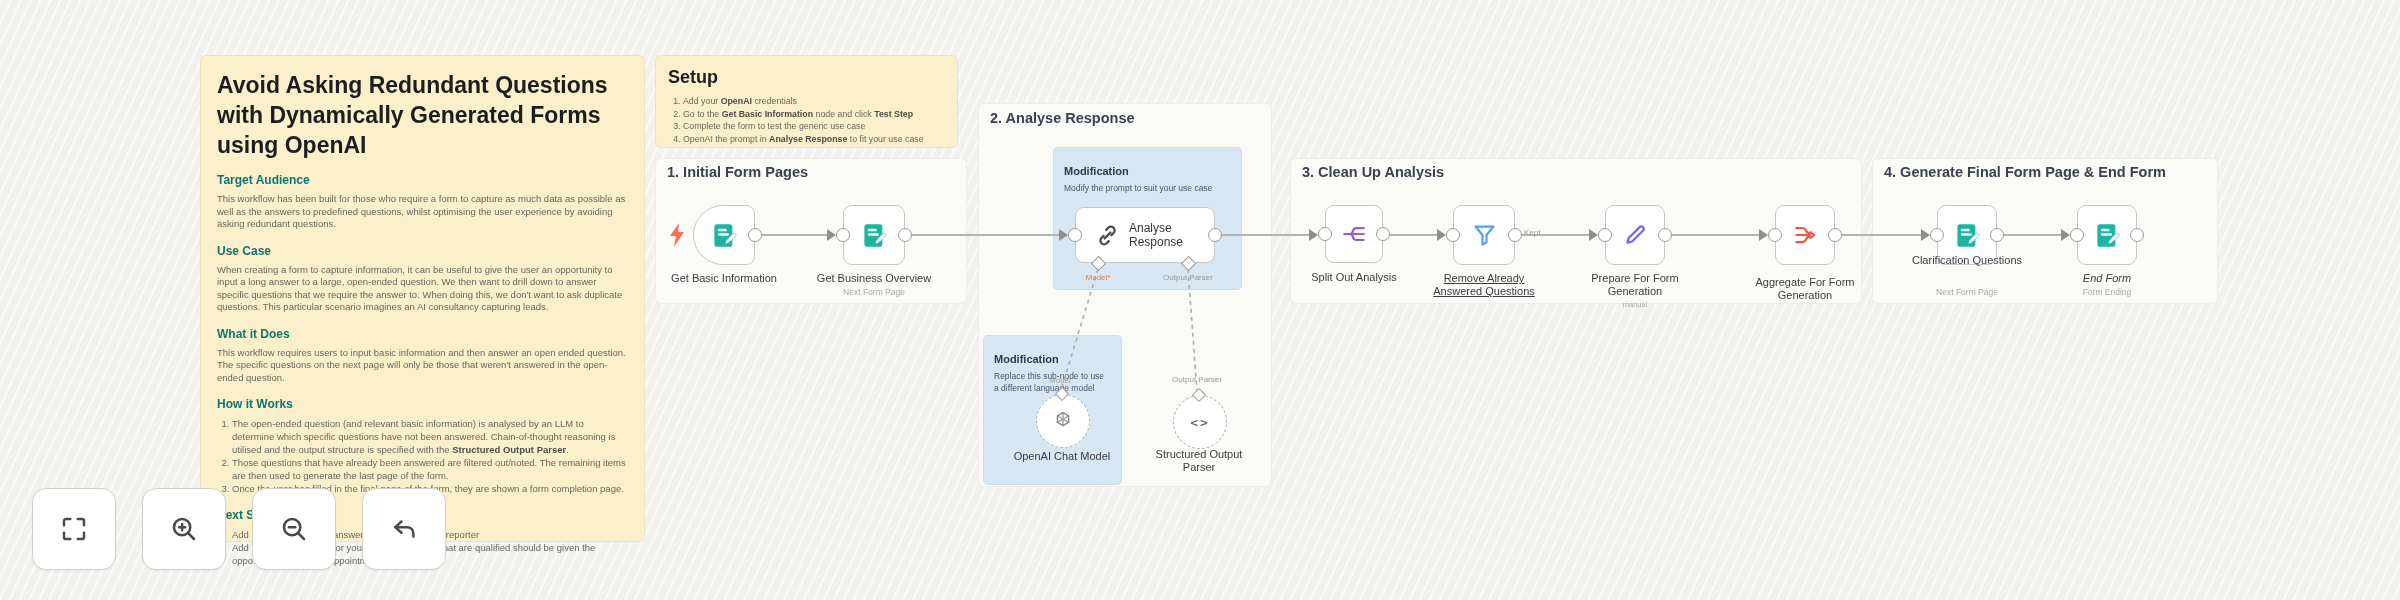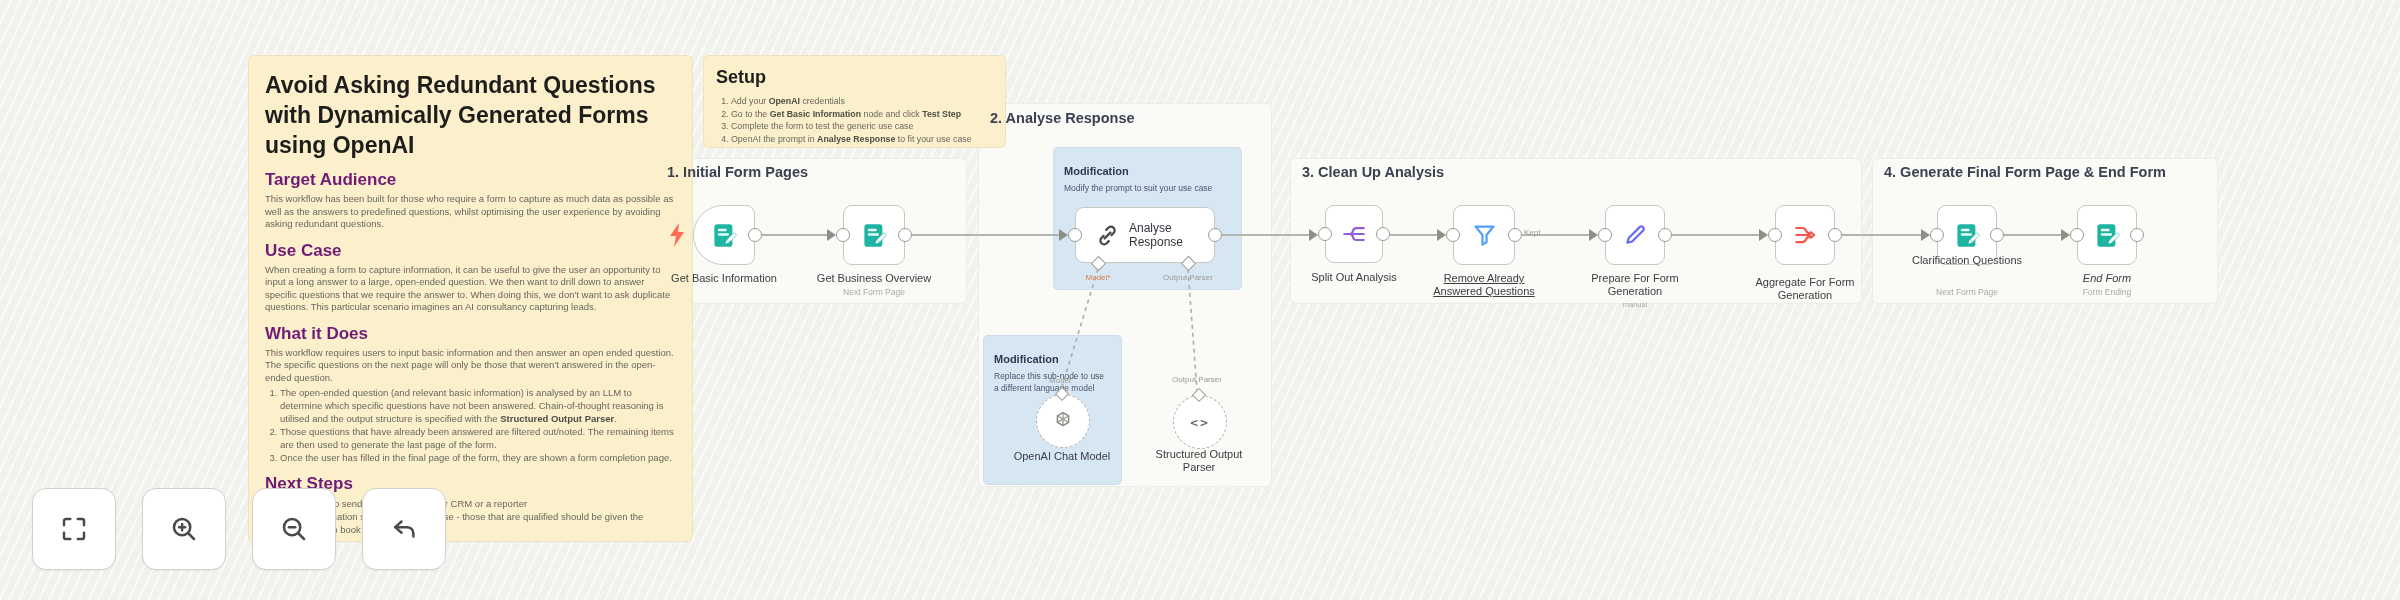--- a/index.html
+++ b/index.html
@@ -5,25 +5,25 @@
   html,body{margin:0;padding:0;}
   body{font-family:"Liberation Sans", sans-serif;}
   #canvas{
     position:relative;width:2400px;height:600px;overflow:hidden;
     background-color:var(--canvas_bg,#f1f1ee);
     background-image:repeating-linear-gradient(115deg, rgba(255,255,255,.65) 0px, rgba(255,255,255,.65) 2px, transparent 2px, transparent 9px);
   }
   .abs{position:absolute;}
   
   .note{border-radius:6px;box-sizing:border-box;}
-  .note.yellow{background:var(--sticky_yellow,#fcf0cc);border:1px solid rgba(0,0,0,.055);padding:14px 16px;z-index:2;margin-left:48px;}
+  .note.yellow{background:var(--sticky_yellow,#fcf0cc);border:1px solid rgba(0,0,0,.055);padding:14px 16px;z-index:2;}
   .note.white{background:var(--sticky_white,#fafaf7);border:1px solid rgba(0,0,0,.05);padding:10px 12px;z-index:1;}
   .note.blue{background:var(--sticky_blue,#d7e6f3);border:1px solid rgba(0,0,0,.04);padding:9px 10px;z-index:2;border-radius:5px;}
   .note h1{margin:0 0 8px 0;font-size:23px;line-height:30px;font-weight:bold;color:#1d1d1b;}
-  .note h2{margin:10px 0 3px 0;font-size:17px;line-height:20px;font-weight:bold;color:#701a75;}
+  .note h2{margin:10px 0 3px 0;font-size:12px;line-height:20px;font-weight:bold;color:#0f766e;}
   .note p{margin:0;font-size:9.5px;line-height:12.5px;color:var(--body_text,#67675c);}
   .note ol,.note ul{margin:2px 0 0 0;padding-left:15px;font-size:9.5px;line-height:13px;color:var(--body_text,#67675c);}
   .note li{margin:0;}
   .note b{font-weight:bold;color:#4d4d44;}
   .setup h1{font-size:18px;line-height:22px;margin:0 0 7px 0;}
   .bnote h3{margin:8px 0 6px 0;font-size:11px;font-weight:bold;color:#2c3b4f;}
   .bnote p{font-size:8.5px;line-height:11.5px;color:#46586c;}
   .sec-head{font-size:14.5px;font-weight:bold;color:var(--heading_dark,#3a4150);z-index:2;white-space:nowrap;}
   
   .node{background:#fff;border:1.8px solid var(--node_border,#c8c8c2);border-radius:9px;z-index:4;
@@ -51,20 +51,21 @@
 <div id="canvas">
 
   <div class="abs note yellow" style="left:200px;top:55px;width:445px;height:487px;">
     <h1>Avoid Asking Redundant Questions with Dynamically Generated Forms using OpenAI</h1>
     <h2>Target Audience</h2>
     <p>This workflow has been built for those who require a form to capture as much data as possible as well as the answers to predefined questions, whilst optimising the user experience by avoiding asking redundant questions.</p>
     <h2>Use Case</h2>
     <p>When creating a form to capture information, it can be useful to give the user an opportunity to input a long answer to a large, open-ended question. We then want to drill down to answer specific questions that we require the answer to. When doing this, we don't want to ask duplicate questions. This particular scenario imagines an AI consultancy capturing leads.</p>
     <h2>What it Does</h2>
     <p>This workflow requires users to input basic information and then answer an open ended question. The specific questions on the next page will only be those that weren't answered in the open-ended question.</p>
+    <h2>How it Works</h2>
     <ol>
         <li><span>The open-ended question (and relevant basic information) is analysed by an LLM to determine which specific questions have not been answered. Chain-of-thought reasoning is utilised and the output structure is specified with the </span><b>Structured Output Parser</b><span>.</span></li>
         <li><span>Those questions that have already been answered are filtered out/noted. The remaining items are then used to generate the last page of the form.</span></li>
         <li><span>Once the user has filled in the final page of the form, they are shown a form completion page.</span></li>
       </ol>
     <h2>Next Steps</h2>
     <ul>
         <li><span>Add a node to send the answers to your CRM or a reporter</span></li>
         <li><span>Add a qualification step for your use case - those that are qualified should be given the opportunity to book an appointment.</span></li>
       </ul>

